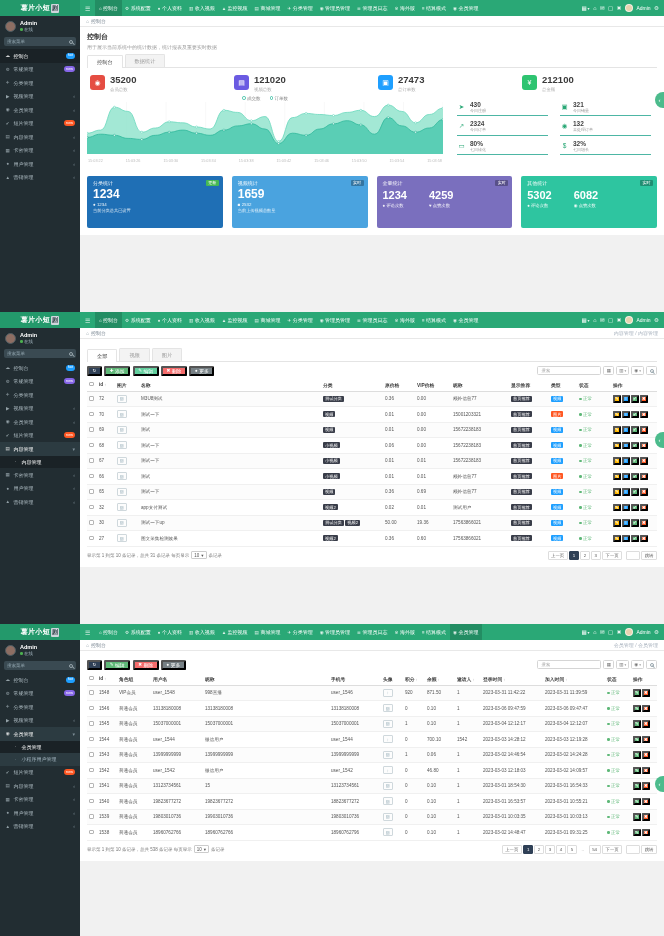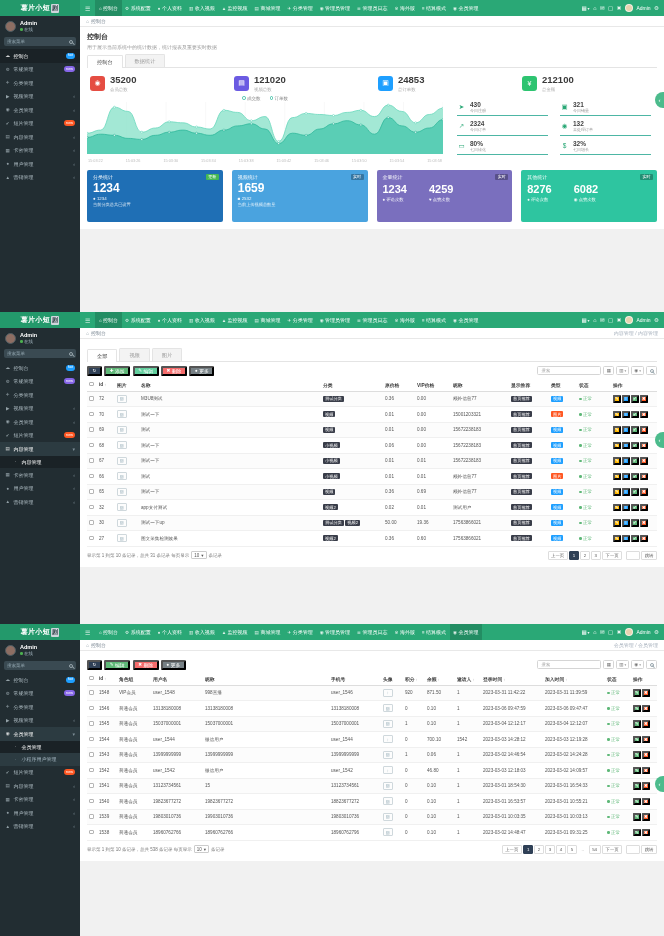--- a/index.html
+++ b/index.html
@@ -43,35 +43,35 @@
   .crumb .ci{font-size:5px;color:#98a6ad}
   .crumb-right{margin-left:auto;color:#a7b1bd}
   .sheet{background:#fff;padding:5px 7px 7px}
   
   .pg-title{font-size:7px;color:#3c3c3c;font-weight:bold}
   .pg-sub{font-size:5px;color:#9a9a9a;margin-top:2px}
   .tabs{display:flex;border-bottom:1px solid #e4e4e4;margin-top:4px}
   .tab{font-size:5.2px;color:#999;padding:2.5px 9px;background:#f3f3f3;border:1px solid #e4e4e4;border-bottom:none;margin-right:2px;border-radius:1.5px 1.5px 0 0}
   .tab.active{background:#fff;color:#444;position:relative;top:1px}
   .stat-row{display:flex;gap:12px;margin:7px 3px 3px}
-  .stat{flex:1;display:flex;gap:5px;align-items:center}
+  .stat{flex:1;display:flex;gap:5px;}
   .stat-ic{width:15px;height:15px;border-radius:3px;color:#fff;display:flex;align-items:center;justify-content:center;font-size:7px;flex:0 0 15px}
   .stat-v{font-size:9.5px;font-weight:bold;color:#3a3a3a;line-height:1}
   .stat-l{font-size:4.4px;color:#aaa;margin-top:2px}
   .chart-row{display:flex;margin-top:4px}
   .chart-box{flex:0 0 356px}
   .legend{display:flex;justify-content:center;gap:9px;font-size:4.5px;color:#888;margin-bottom:1px;align-items:center}
   .leg-dot{width:3.5px;height:3.5px;border:1px solid #45c3a8;border-radius:50%;display:inline-block;margin-right:1.5px}
   .xlabels{display:flex;justify-content:space-between;font-size:3.8px;color:#bdbdbd;padding:1px 1px 0}
   .minis{flex:1;display:grid;grid-template-columns:1fr 1fr;gap:4px 12px;padding:5px 6px 0 14px;align-content:start}
   .mini{display:flex;gap:4px;align-items:center;border-bottom:1px solid #4DB6A4;padding-bottom:2.5px}
   .mini-ic{font-size:6.5px;color:#2AA876;width:9px;text-align:center}
   .mini-v{font-size:6.5px;font-weight:bold;color:#444;line-height:1.1}
   .mini-l{font-size:4px;color:#9a9a9a}
-  .cards-row{display:flex;gap:9px;margin-top:7px}
+  .cards-row{display:flex;gap:9px;margin-top:13px}
   .bcard{flex:1;border-radius:2px;color:#fff;padding:4px 6px;height:52px;position:relative}
   .bcard-title{font-size:5px;opacity:.95}
   .bcard-badge{position:absolute;right:4px;top:4px;font-size:4px;padding:.5px 2.5px;border-radius:1px;background:rgba(0,0,0,.28)}
   .bcard-badge.green{background:#45B854}
   .bcard-v{font-size:12px;font-weight:bold;margin-top:2px;line-height:1.1}
   .bcard-sub{font-size:4.4px;opacity:.92;margin-top:1.5px}
   .bcard-desc{font-size:4.2px;opacity:.85;margin-top:1px}
   .bcard-pair{display:flex;gap:22px}
   .pair-v{font-size:11px;font-weight:bold;margin-top:3px;line-height:1.1}
   .pair-l{font-size:4.3px;opacity:.92;margin-top:2px}
@@ -272,21 +272,21 @@
               <div class="stat">
                 <span class="stat-ic" style="background: rgb(107, 91, 226);">▤</span>
                 <div>
                   <div class="stat-v">121020</div>
                   <div class="stat-l">视频总数</div>
                 </div>
               </div>
               <div class="stat">
                 <span class="stat-ic" style="background: rgb(30, 159, 255);">▣</span>
                 <div>
-                  <div class="stat-v">24853</div>
+                  <div class="stat-v">27473</div>
                   <div class="stat-l">总订单数</div>
                 </div>
               </div>
               <div class="stat">
                 <span class="stat-ic" style="background: rgb(46, 196, 113);">¥</span>
                 <div>
                   <div class="stat-v">212100</div>
                   <div class="stat-l">总金额</div>
                 </div>
               </div>
@@ -421,21 +421,21 @@
                     <div class="pair-v">4259</div>
                     <div class="pair-l"><span>♥</span> 点赞次数</div>
                   </div>
                 </div>
               </div>
               <div class="bcard" style="background: rgb(46, 197, 160);">
                 <div class="bcard-title">其他统计</div>
                 <span class="bcard-badge">实时</span>
                 <div class="bcard-pair">
                   <div>
-                    <div class="pair-v">8276</div>
+                    <div class="pair-v">5302</div>
                     <div class="pair-l"><span>●</span> 评论次数</div>
                   </div>
                   <div>
                     <div class="pair-v">6082</div>
                     <div class="pair-l"><span>◉</span> 点赞次数</div>
                   </div>
                 </div>
               </div>
             </div>
           </div>

